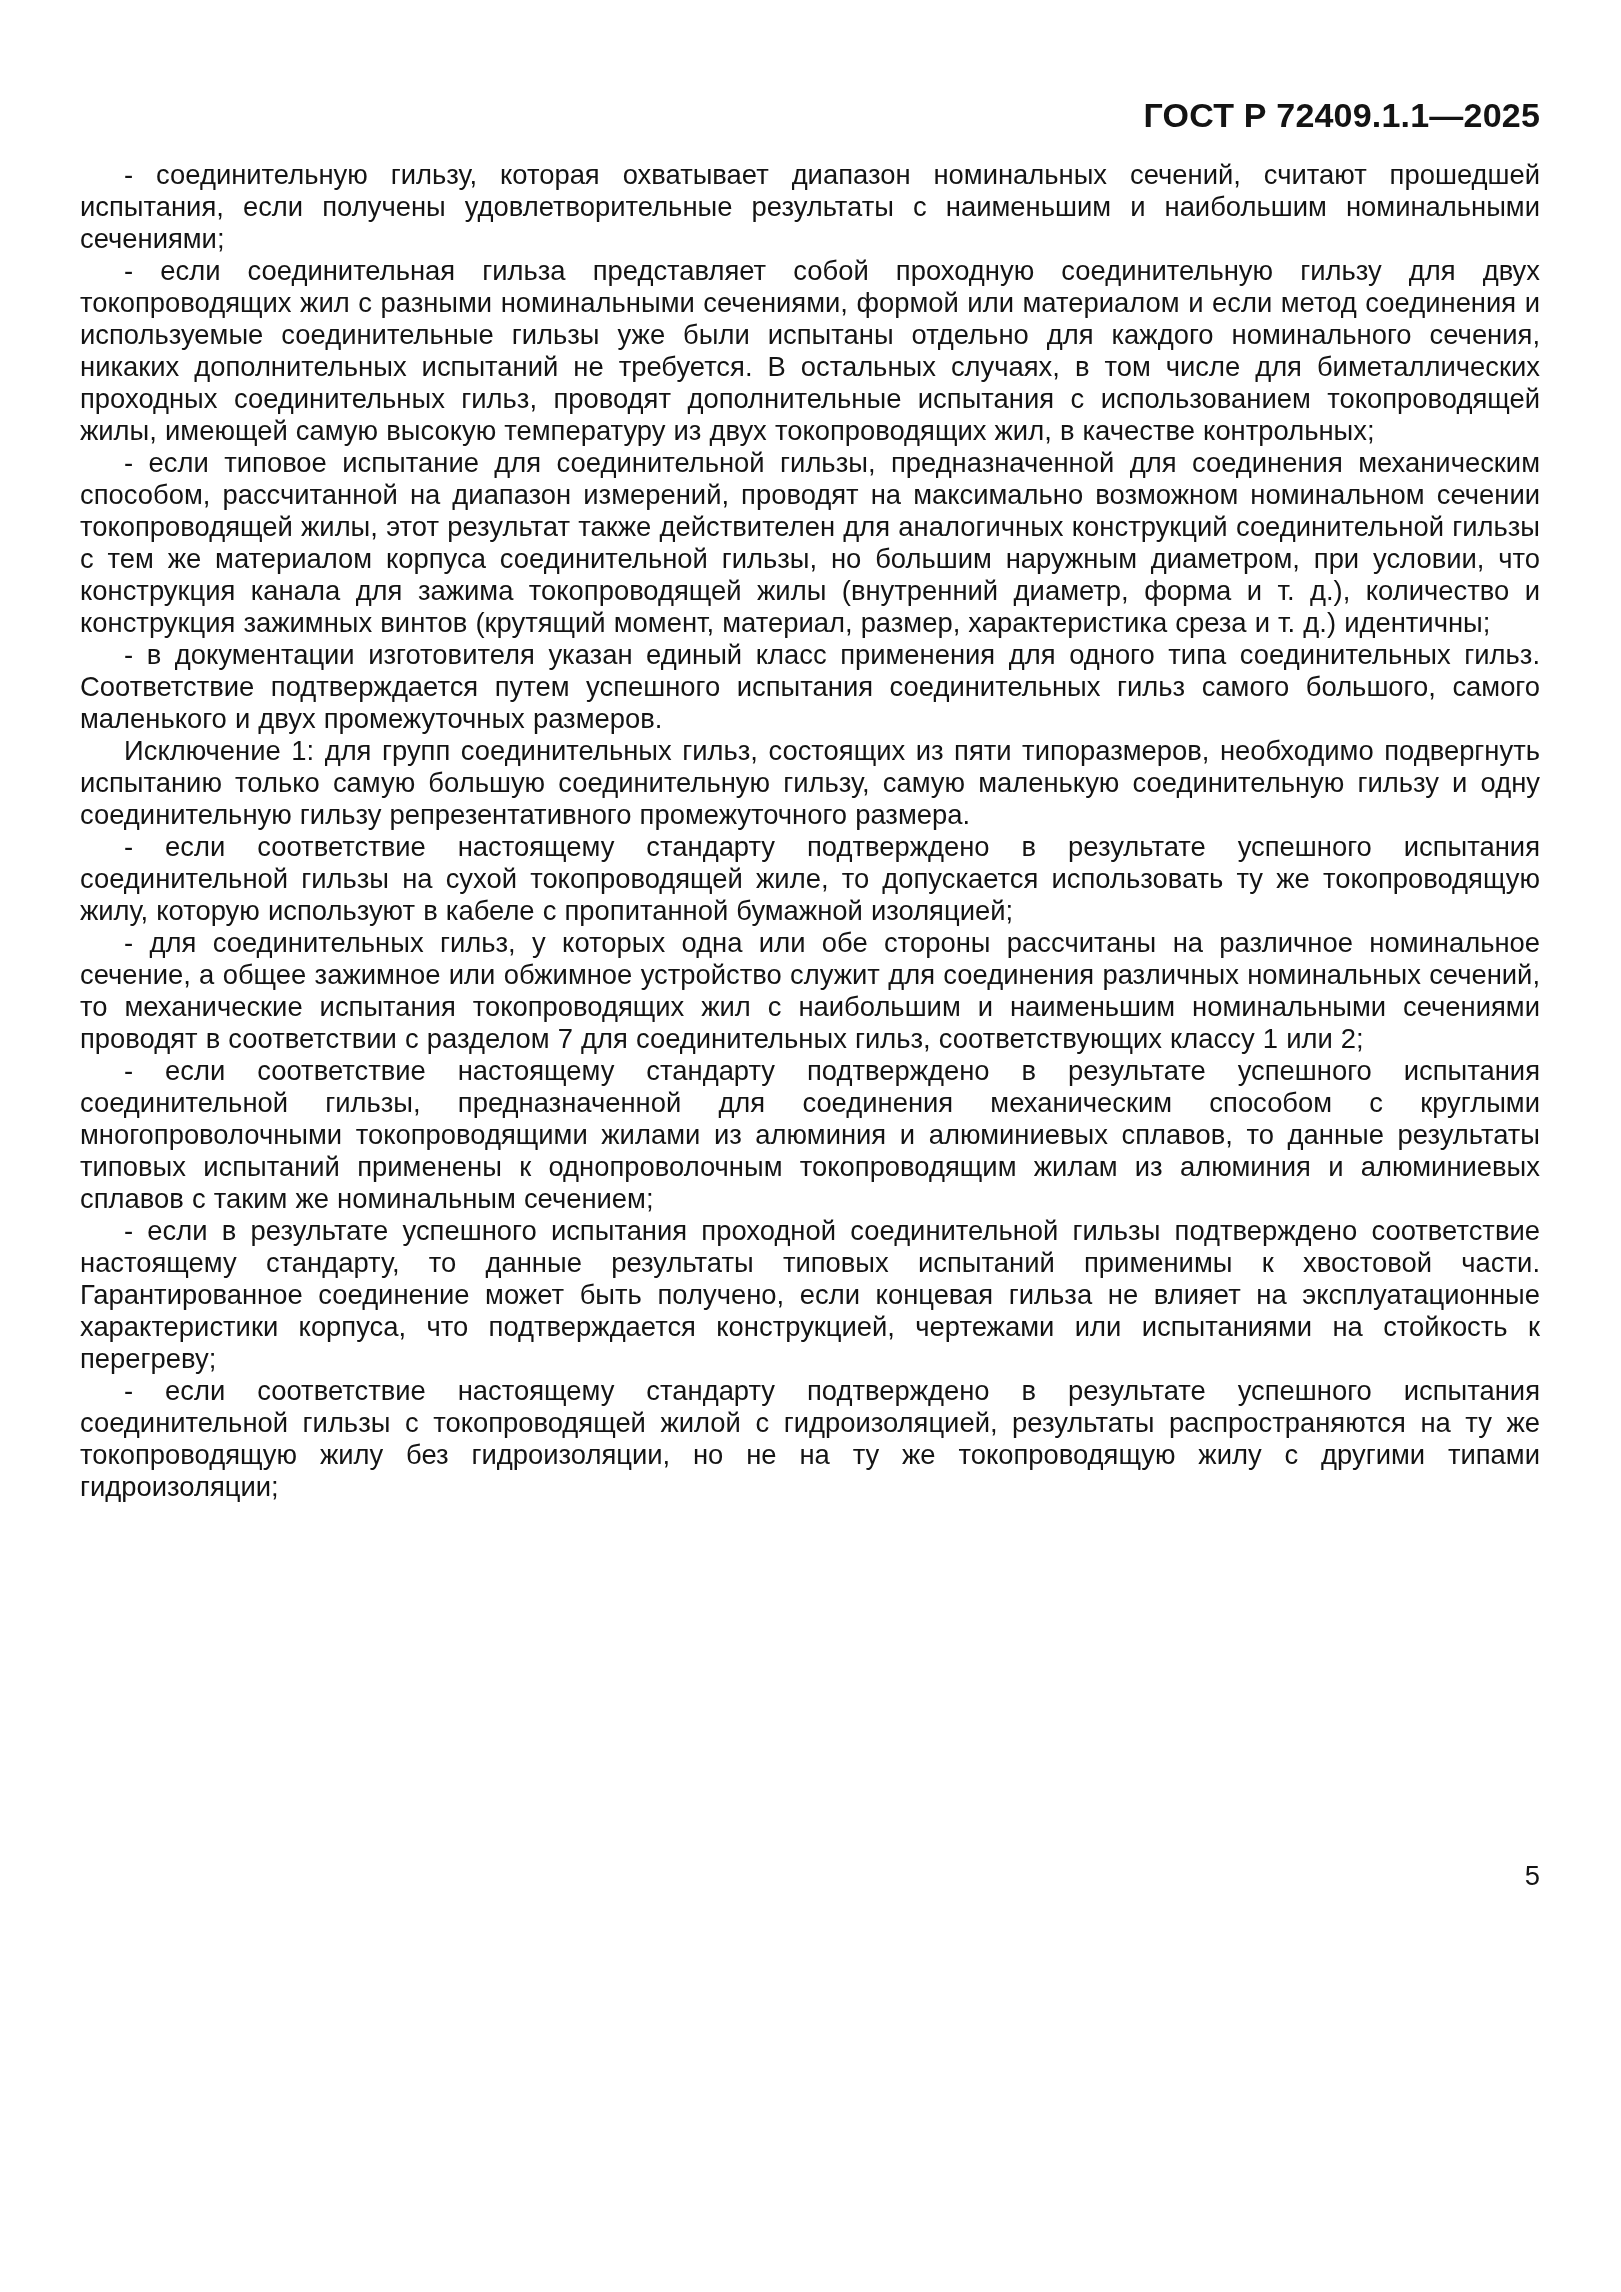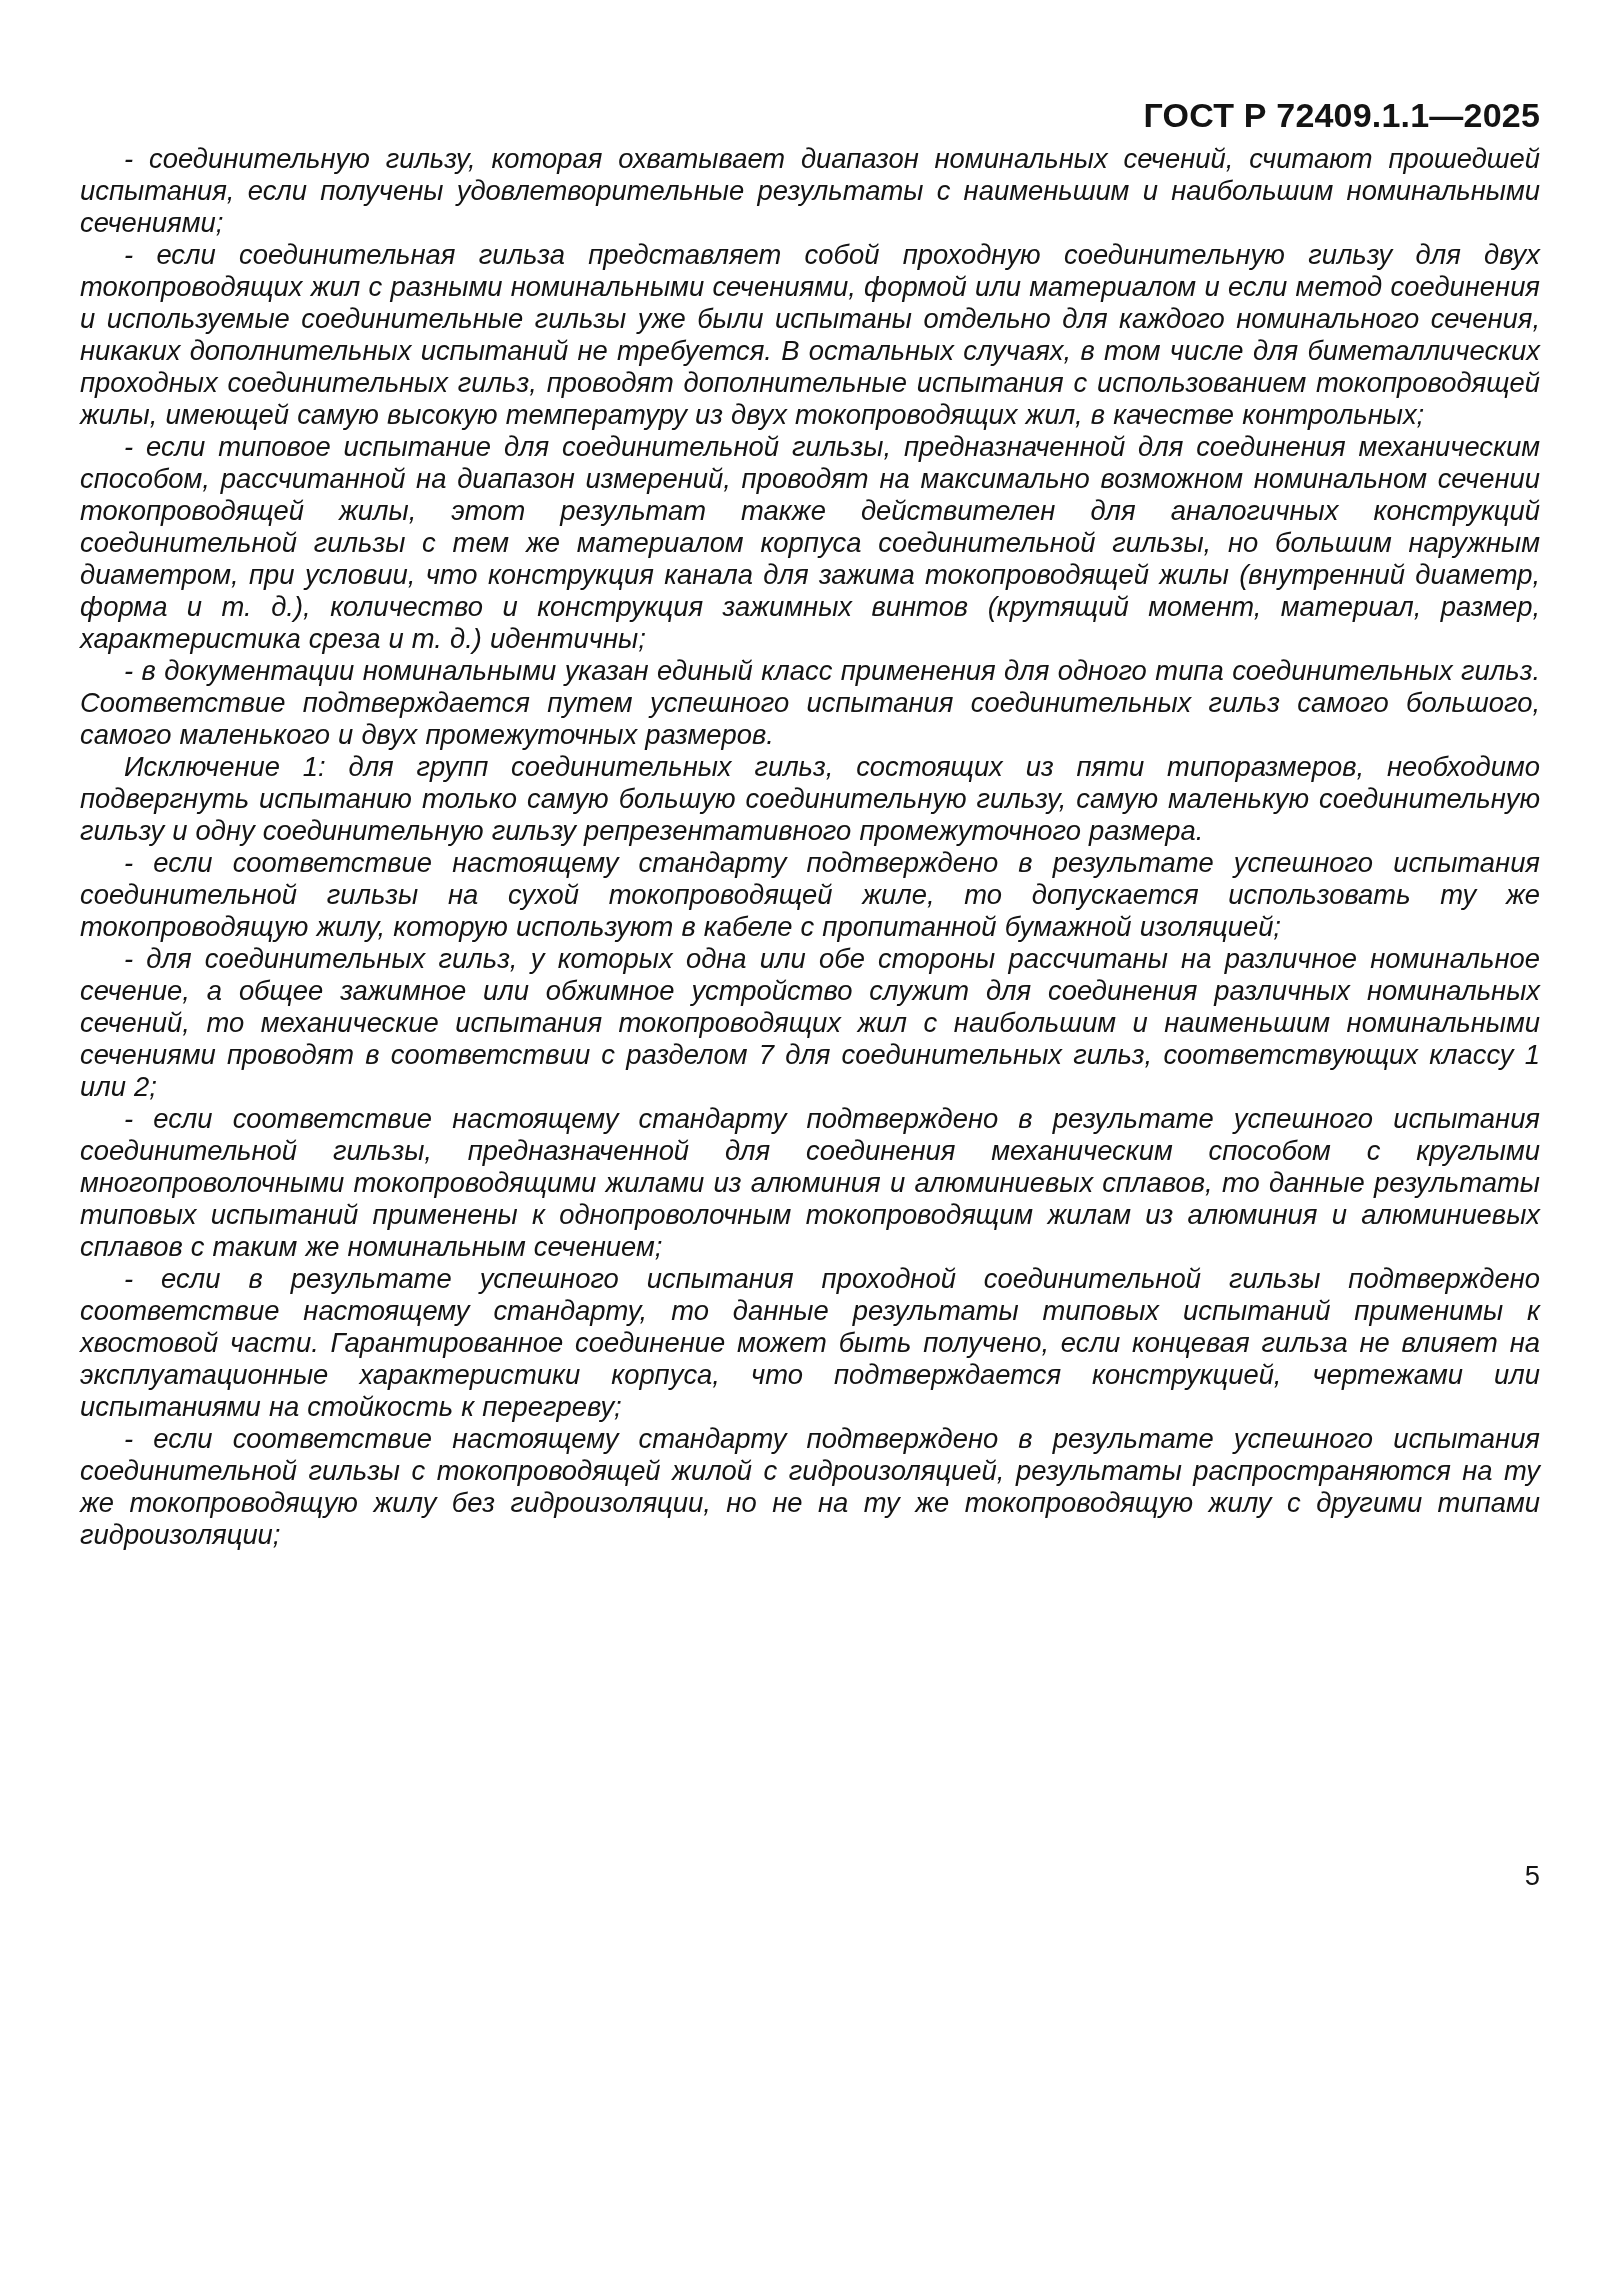--- a/index.html
+++ b/index.html
@@ -22,24 +22,23 @@
     top: 96px;
     left: 80px;
     width: 1460px;
     text-align: right;
     font-size: 34px;
     font-weight: bold;
     letter-spacing: 0.2px;
   }
   .body-text {
     position: absolute;
-    top: 143px;
+    top: 159px;
     left: 80px;
     width: 1460px;
-    font-style: italic;
   }
   .body-text p {
     margin: 0;
     font-size: 27.4px;
     line-height: 32px;
     text-align: justify;
     text-indent: 44px;
     word-spacing: 0.5px;
   }
   .page-number {
@@ -55,21 +54,21 @@
 <body>
 
 <div class="page">
 
   <div class="doc-header">ГОСТ Р 72409.1.1—2025</div>
 
   <div class="body-text">
     <p>- соединительную гильзу, которая охватывает диапазон номинальных сечений, считают прошедшей испытания, если получены удовлетворительные результаты с наименьшим и наибольшим номинальными сечениями;</p>
     <p>- если соединительная гильза представляет собой проходную соединительную гильзу для двух токопроводящих жил с разными номинальными сечениями, формой или материалом и если метод соединения и используемые соединительные гильзы уже были испытаны отдельно для каждого номинального сечения, никаких дополнительных испытаний не требуется. В остальных случаях, в том числе для биметаллических проходных соединительных гильз, проводят дополнительные испытания с использованием токопроводящей жилы, имеющей самую высокую температуру из двух токопроводящих жил, в качестве контрольных;</p>
     <p>- если типовое испытание для соединительной гильзы, предназначенной для соединения механическим способом, рассчитанной на диапазон измерений, проводят на максимально возможном номинальном сечении токопроводящей жилы, этот результат также действителен для аналогичных конструкций соединительной гильзы с тем же материалом корпуса соединительной гильзы, но большим наружным диаметром, при условии, что конструкция канала для зажима токопроводящей жилы (внутренний диаметр, форма и т. д.), количество и конструкция зажимных винтов (крутящий момент, материал, размер, характеристика среза и т. д.) идентичны;</p>
-    <p>- в документации номинальными указан единый класс применения для одного типа соединительных гильз. Соответствие подтверждается путем успешного испытания соединительных гильз самого большого, самого маленького и двух промежуточных размеров.</p>
+    <p>- в документации изготовителя указан единый класс применения для одного типа соединительных гильз. Соответствие подтверждается путем успешного испытания соединительных гильз самого большого, самого маленького и двух промежуточных размеров.</p>
     <p>Исключение 1: для групп соединительных гильз, состоящих из пяти типоразмеров, необходимо подвергнуть испытанию только самую большую соединительную гильзу, самую маленькую соединительную гильзу и одну соединительную гильзу репрезентативного промежуточного размера.</p>
     <p>- если соответствие настоящему стандарту подтверждено в результате успешного испытания соединительной гильзы на сухой токопроводящей жиле, то допускается использовать ту же токопроводящую жилу, которую используют в кабеле с пропитанной бумажной изоляцией;</p>
     <p>- для соединительных гильз, у которых одна или обе стороны рассчитаны на различное номинальное сечение, а общее зажимное или обжимное устройство служит для соединения различных номинальных сечений, то механические испытания токопроводящих жил с наибольшим и наименьшим номинальными сечениями проводят в соответствии с разделом 7 для соединительных гильз, соответствующих классу 1 или 2;</p>
     <p>- если соответствие настоящему стандарту подтверждено в результате успешного испытания соединительной гильзы, предназначенной для соединения механическим способом с круглыми многопроволочными токопроводящими жилами из алюминия и алюминиевых сплавов, то данные результаты типовых испытаний применены к однопроволочным токопроводящим жилам из алюминия и алюминиевых сплавов с таким же номинальным сечением;</p>
     <p>- если в результате успешного испытания проходной соединительной гильзы подтверждено соответствие настоящему стандарту, то данные результаты типовых испытаний применимы к хвостовой части. Гарантированное соединение может быть получено, если концевая гильза не влияет на эксплуатационные характеристики корпуса, что подтверждается конструкцией, чертежами или испытаниями на стойкость к перегреву;</p>
     <p>- если соответствие настоящему стандарту подтверждено в результате успешного испытания соединительной гильзы с токопроводящей жилой с гидроизоляцией, результаты распространяются на ту же токопроводящую жилу без гидроизоляции, но не на ту же токопроводящую жилу с другими типами гидроизоляции;</p>
   </div>
 
   <div class="page-number">5</div>
 

